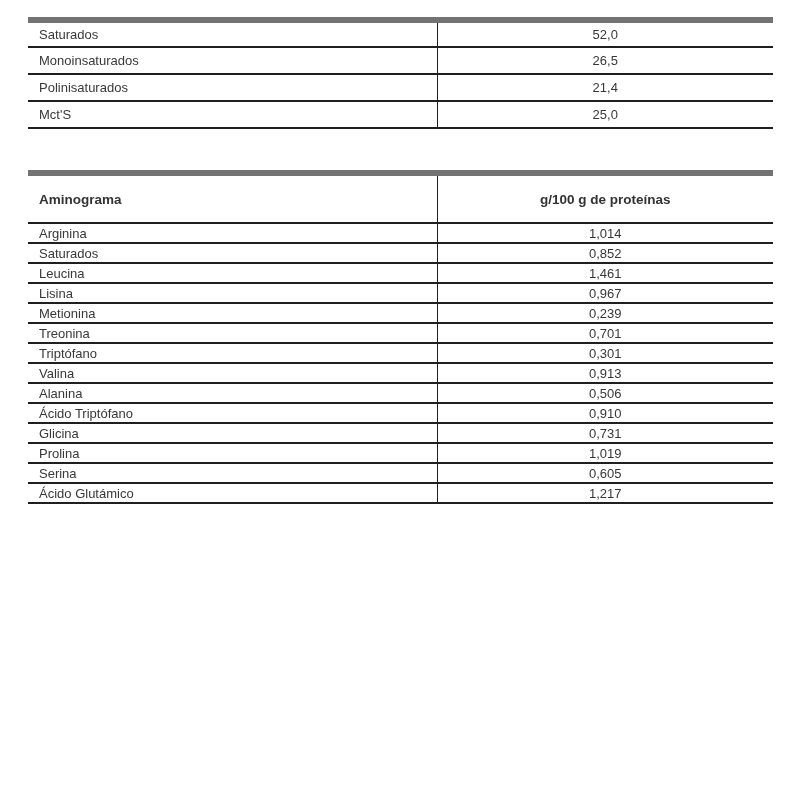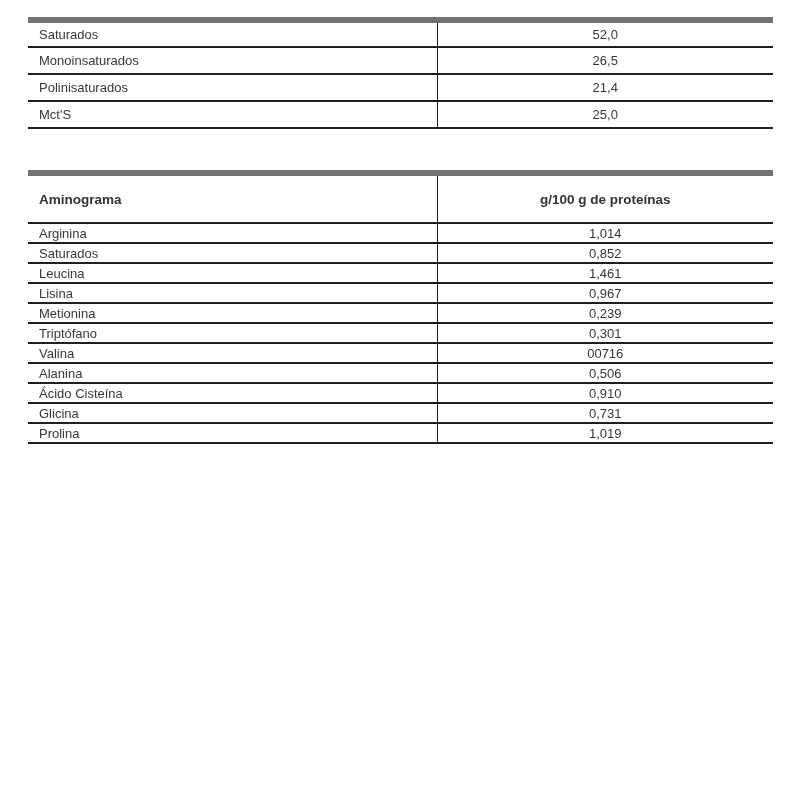--- a/index.html
+++ b/index.html
@@ -113,49 +113,61 @@
     <td class="lbl">Lisina</td>
     <td class="val">0,967</td>
   </tr>
 
   <tr>
     <td class="lbl">Metionina</td>
     <td class="val">0,239</td>
   </tr>
 
 
+  <tr>
+    <td class="lbl">Treonina</td>
+    <td class="val">0,701</td>
+  </tr>
 
   <tr>
     <td class="lbl">Triptófano</td>
     <td class="val">0,301</td>
   </tr>
 
 
   <tr>
     <td class="lbl">Valina</td>
-    <td class="val">00716</td>
+    <td class="val">0,913</td>
   </tr>
 
   <tr>
     <td class="lbl">Alanina</td>
     <td class="val">0,506</td>
   </tr>
 
   <tr>
-    <td class="lbl">Ácido Cisteína</td>
+    <td class="lbl">Ácido Triptófano</td>
     <td class="val">0,910</td>
   </tr>
 
   <tr>
     <td class="lbl">Glicina</td>
     <td class="val">0,731</td>
   </tr>
 
   <tr>
     <td class="lbl">Prolina</td>
     <td class="val">1,019</td>
   </tr>
 
+  <tr>
+    <td class="lbl">Serina</td>
+    <td class="val">0,605</td>
+  </tr>
 
+  <tr>
+    <td class="lbl">Ácido Glutámico</td>
+    <td class="val">1,217</td>
+  </tr>
 </tbody>
   </table>
 
 </div>
 
 </body></html>

